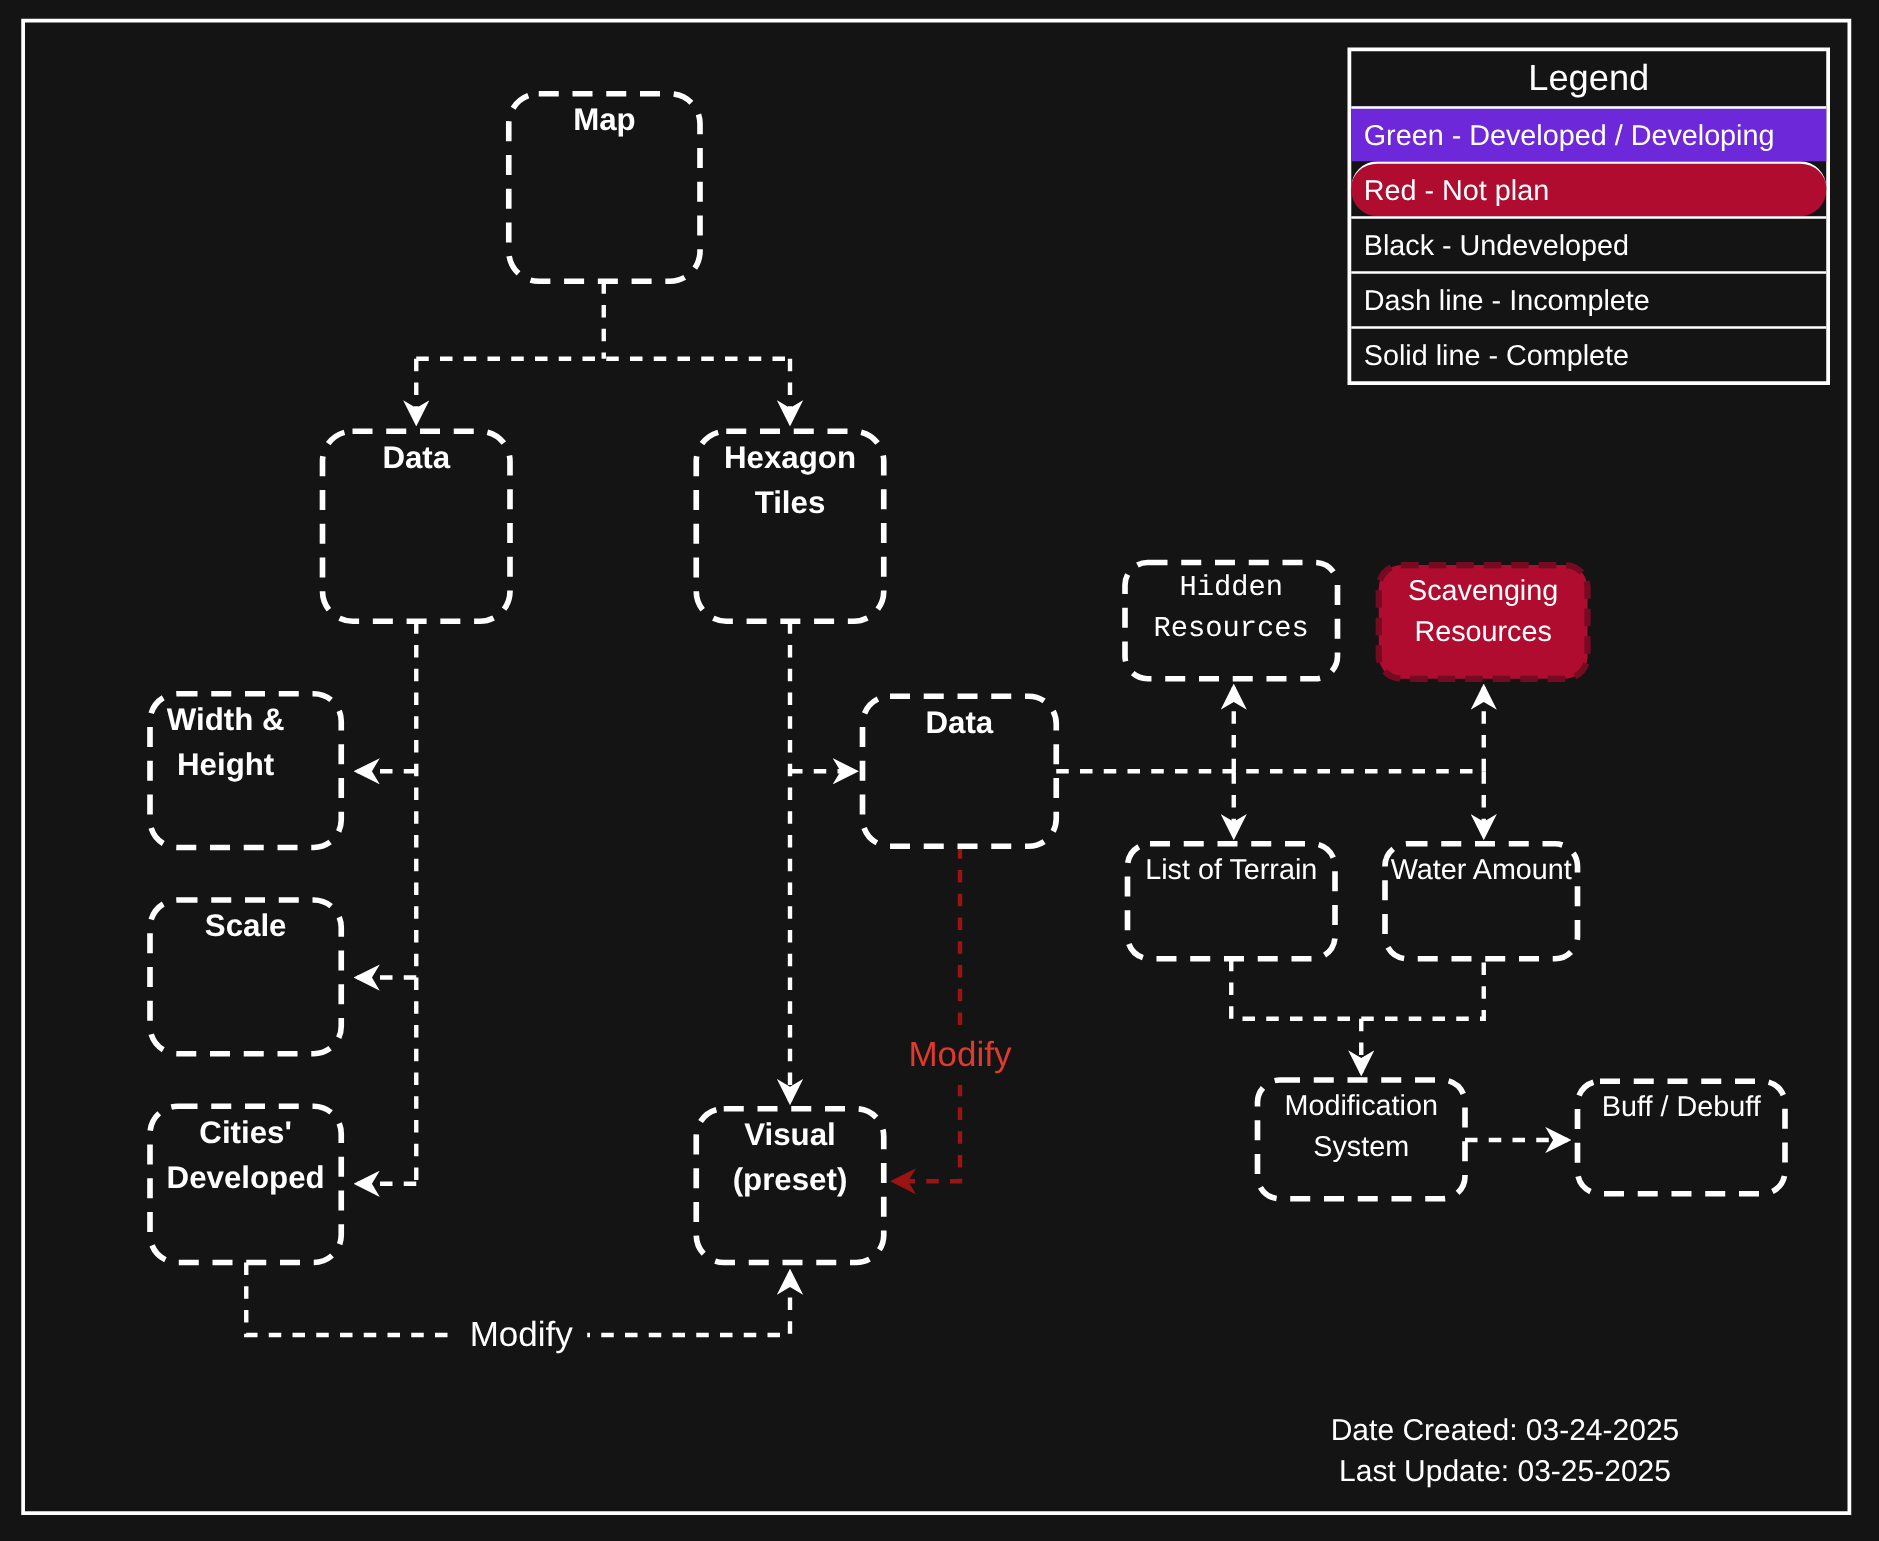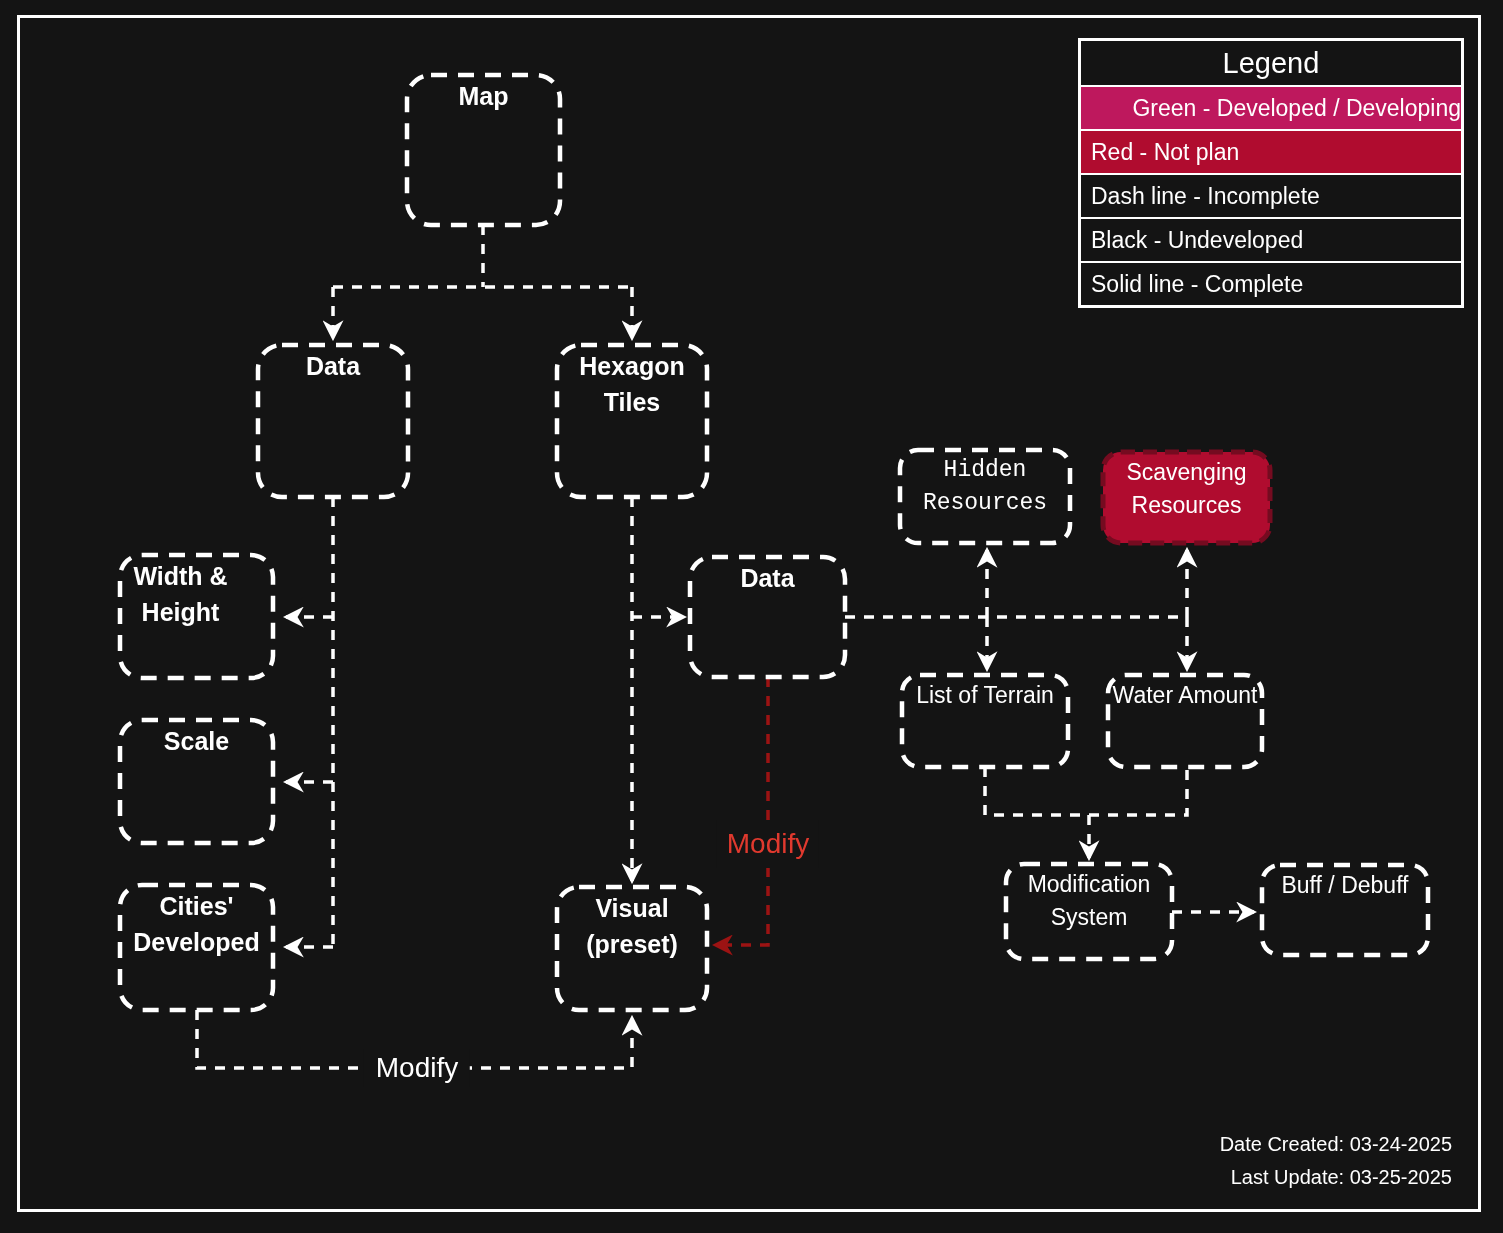--- a/index.html
+++ b/index.html
@@ -14,25 +14,25 @@
   .node.reg{font-weight:400;font-size:23px;}
 
   .edge-label{position:absolute;transform:translate(-50%,-50%);background:#141414;
         padding:3px 12px;font-size:28px;white-space:nowrap;}
   .edge-label.red{color:#e0392e;padding:8px 10px;}
 
   .legend{position:absolute;left:1078px;top:38px;width:380px;border:3px solid #ffffff;
         background:#141414;box-sizing:content-box;}
   .legend-title{height:44px;line-height:44px;text-align:center;font-weight:400;font-size:29px;}
   .legend-row{height:42px;line-height:42px;padding-left:10px;font-size:23px;border-top:2px solid #ffffff;}
-  .legend-row.green{background:#be185d;text-align:right;}
-  .legend-row.red{background:#b00c2f;}
+  .legend-row.green{background:#6d28d9;}
+  .legend-row.red{background:#b00c2f;border-radius:21px;}
 
-  .footer{position:absolute;left:1020px;top:1128px;width:432px;text-align:right;
-        font-size:20px;line-height:33px;}
+  .footer{position:absolute;left:988px;top:1128px;width:432px;text-align:center;
+        font-size:24px;line-height:33px;}
 </style>
 </head>
 <body>
 
 <div class="stage">
   <div class="frame"></div>
 
   <svg class="wires" width="1503" height="1233" viewBox="0 0 1503 1233">
     <defs>
       <marker id="aw" viewBox="0 0 10 10" refX="8.5" refY="5" markerWidth="6" markerHeight="6" orient="auto-start-reverse">
@@ -128,22 +128,22 @@
     <span>Buff / Debuff</span>
   </div>
 
   <div class="edge-label red" style="left:768px;top:844px;">Modify</div>
   <div class="edge-label" style="left:417px;top:1068px;">Modify</div>
 
   <div class="legend">
     <div class="legend-title">Legend</div>
     <div class="legend-row green">Green - Developed / Developing</div>
     <div class="legend-row red">Red - Not plan</div>
+    <div class="legend-row">Black - Undeveloped</div>
     <div class="legend-row">Dash line - Incomplete</div>
-    <div class="legend-row">Black - Undeveloped</div>
     <div class="legend-row">Solid line - Complete</div>
   </div>
 
   <div class="footer">
     <div>Date Created: 03-24-2025</div>
     <div>Last Update: 03-25-2025</div>
   </div>
 </div>
 
 </body></html>

